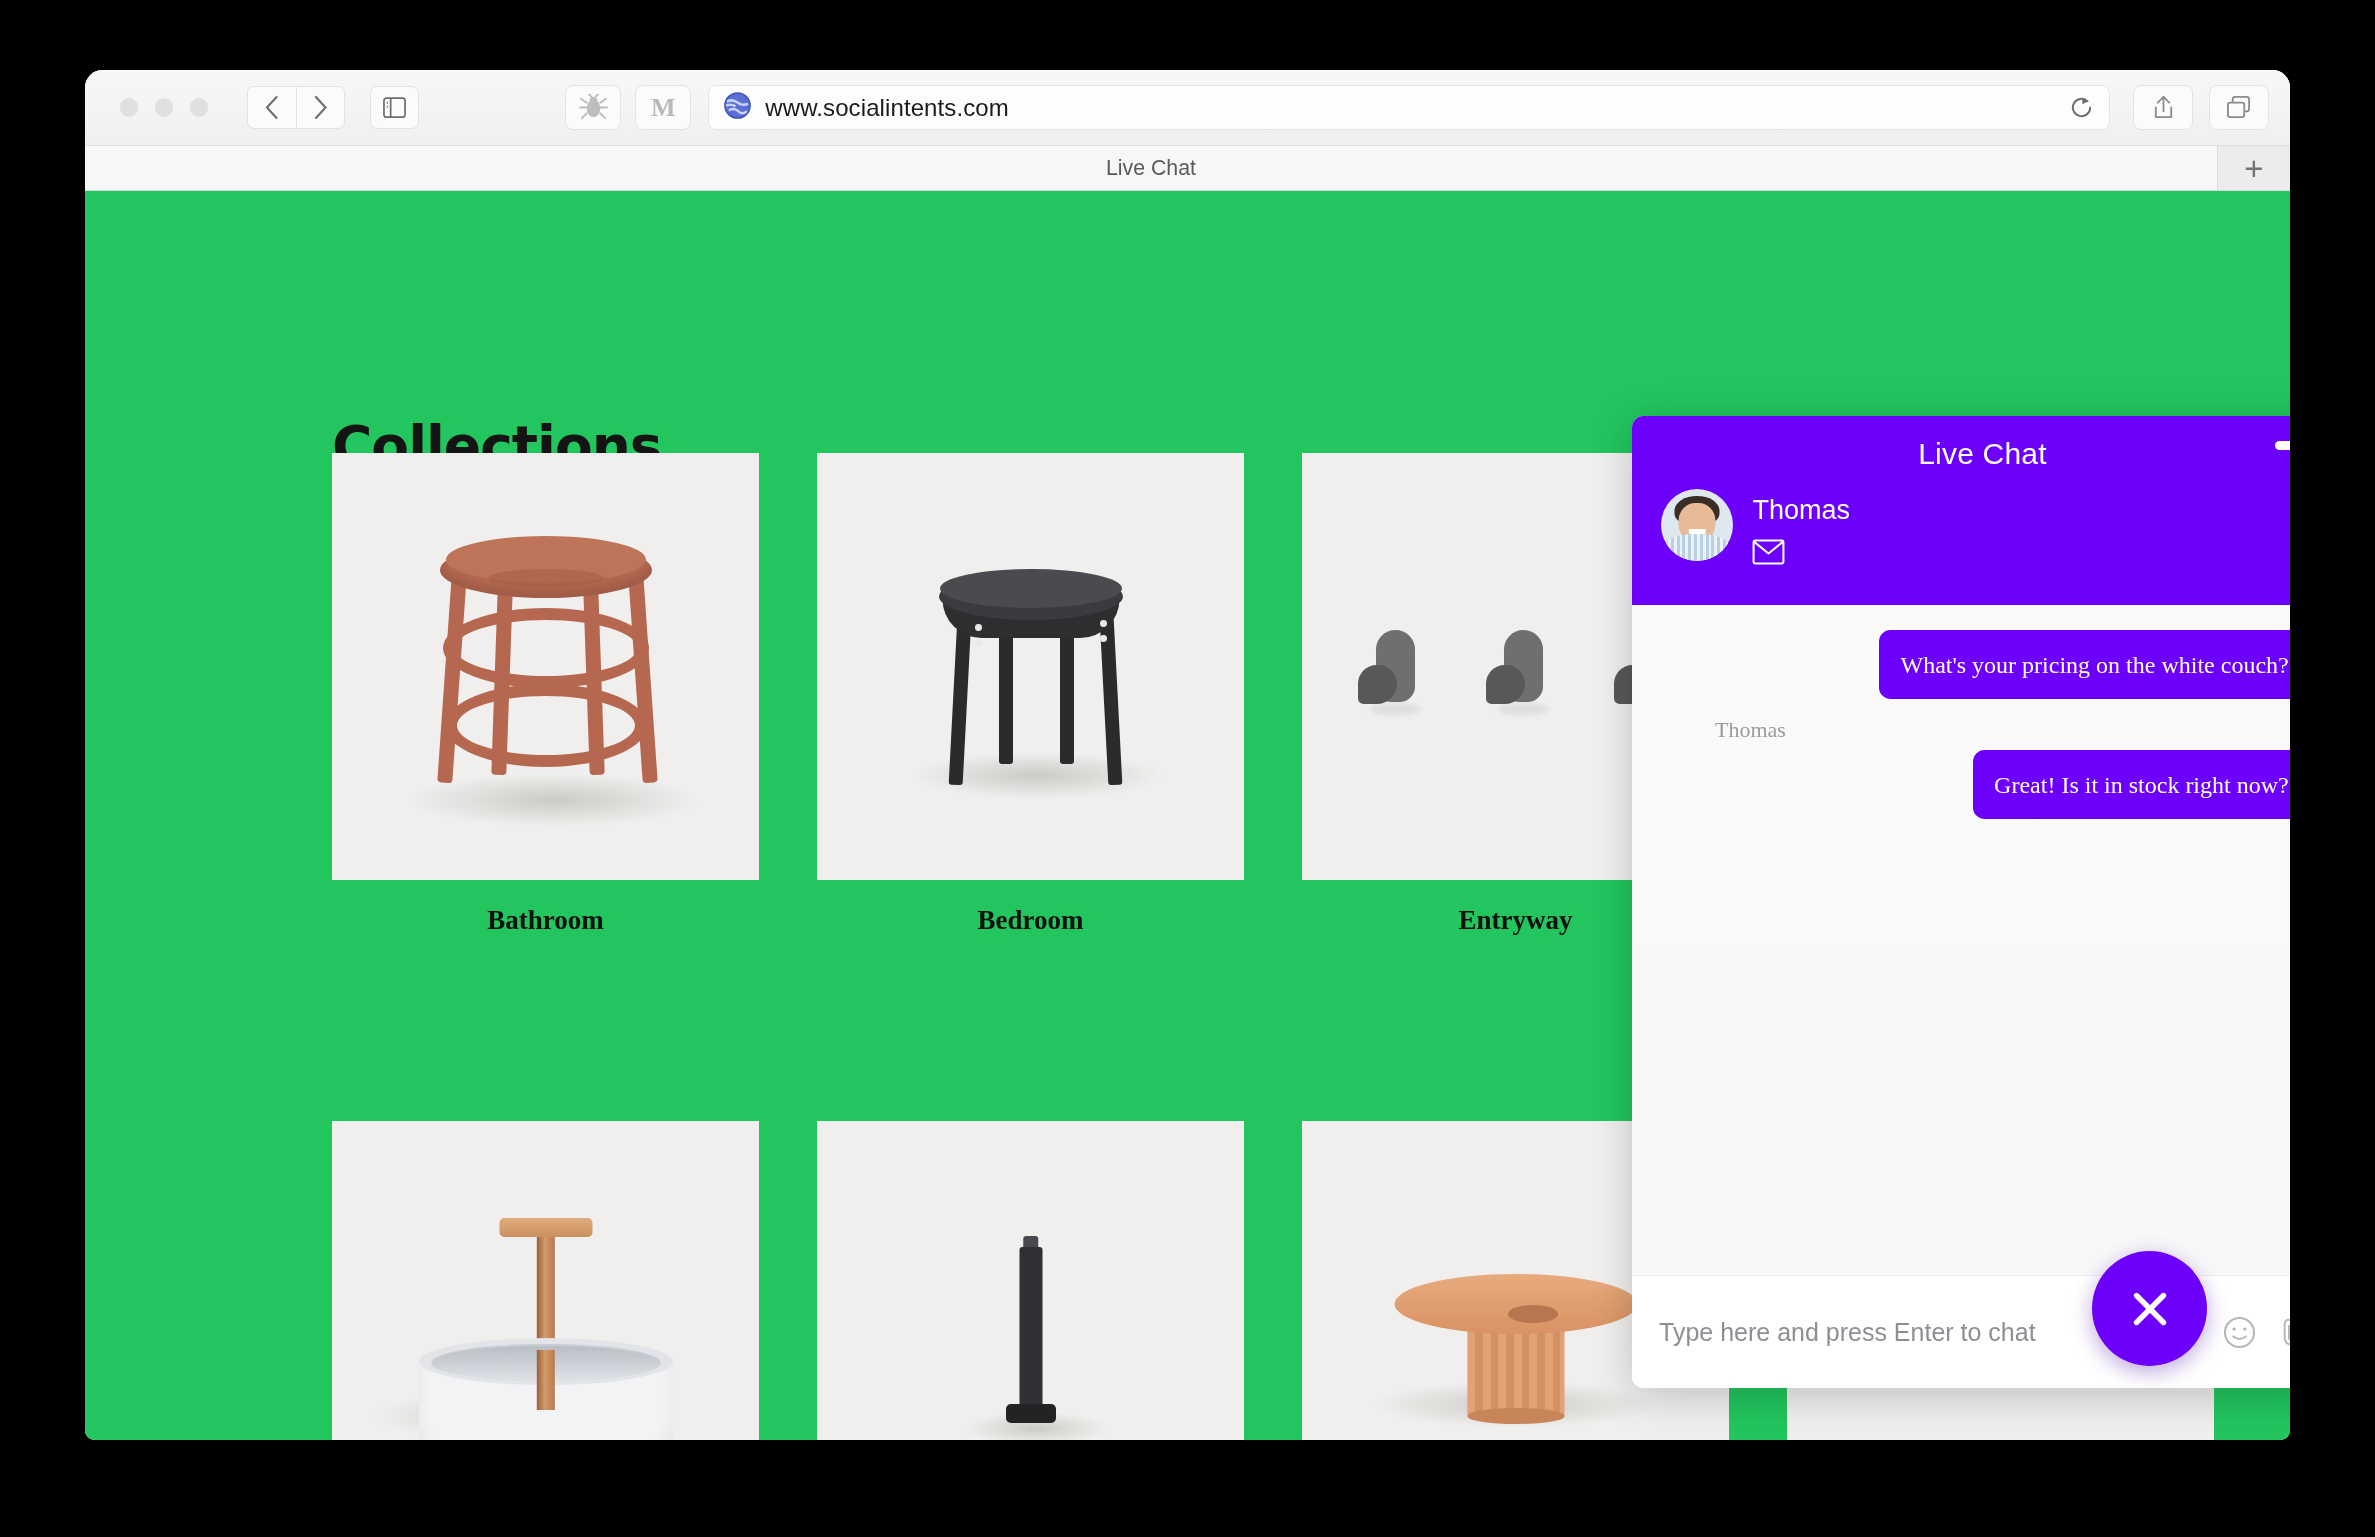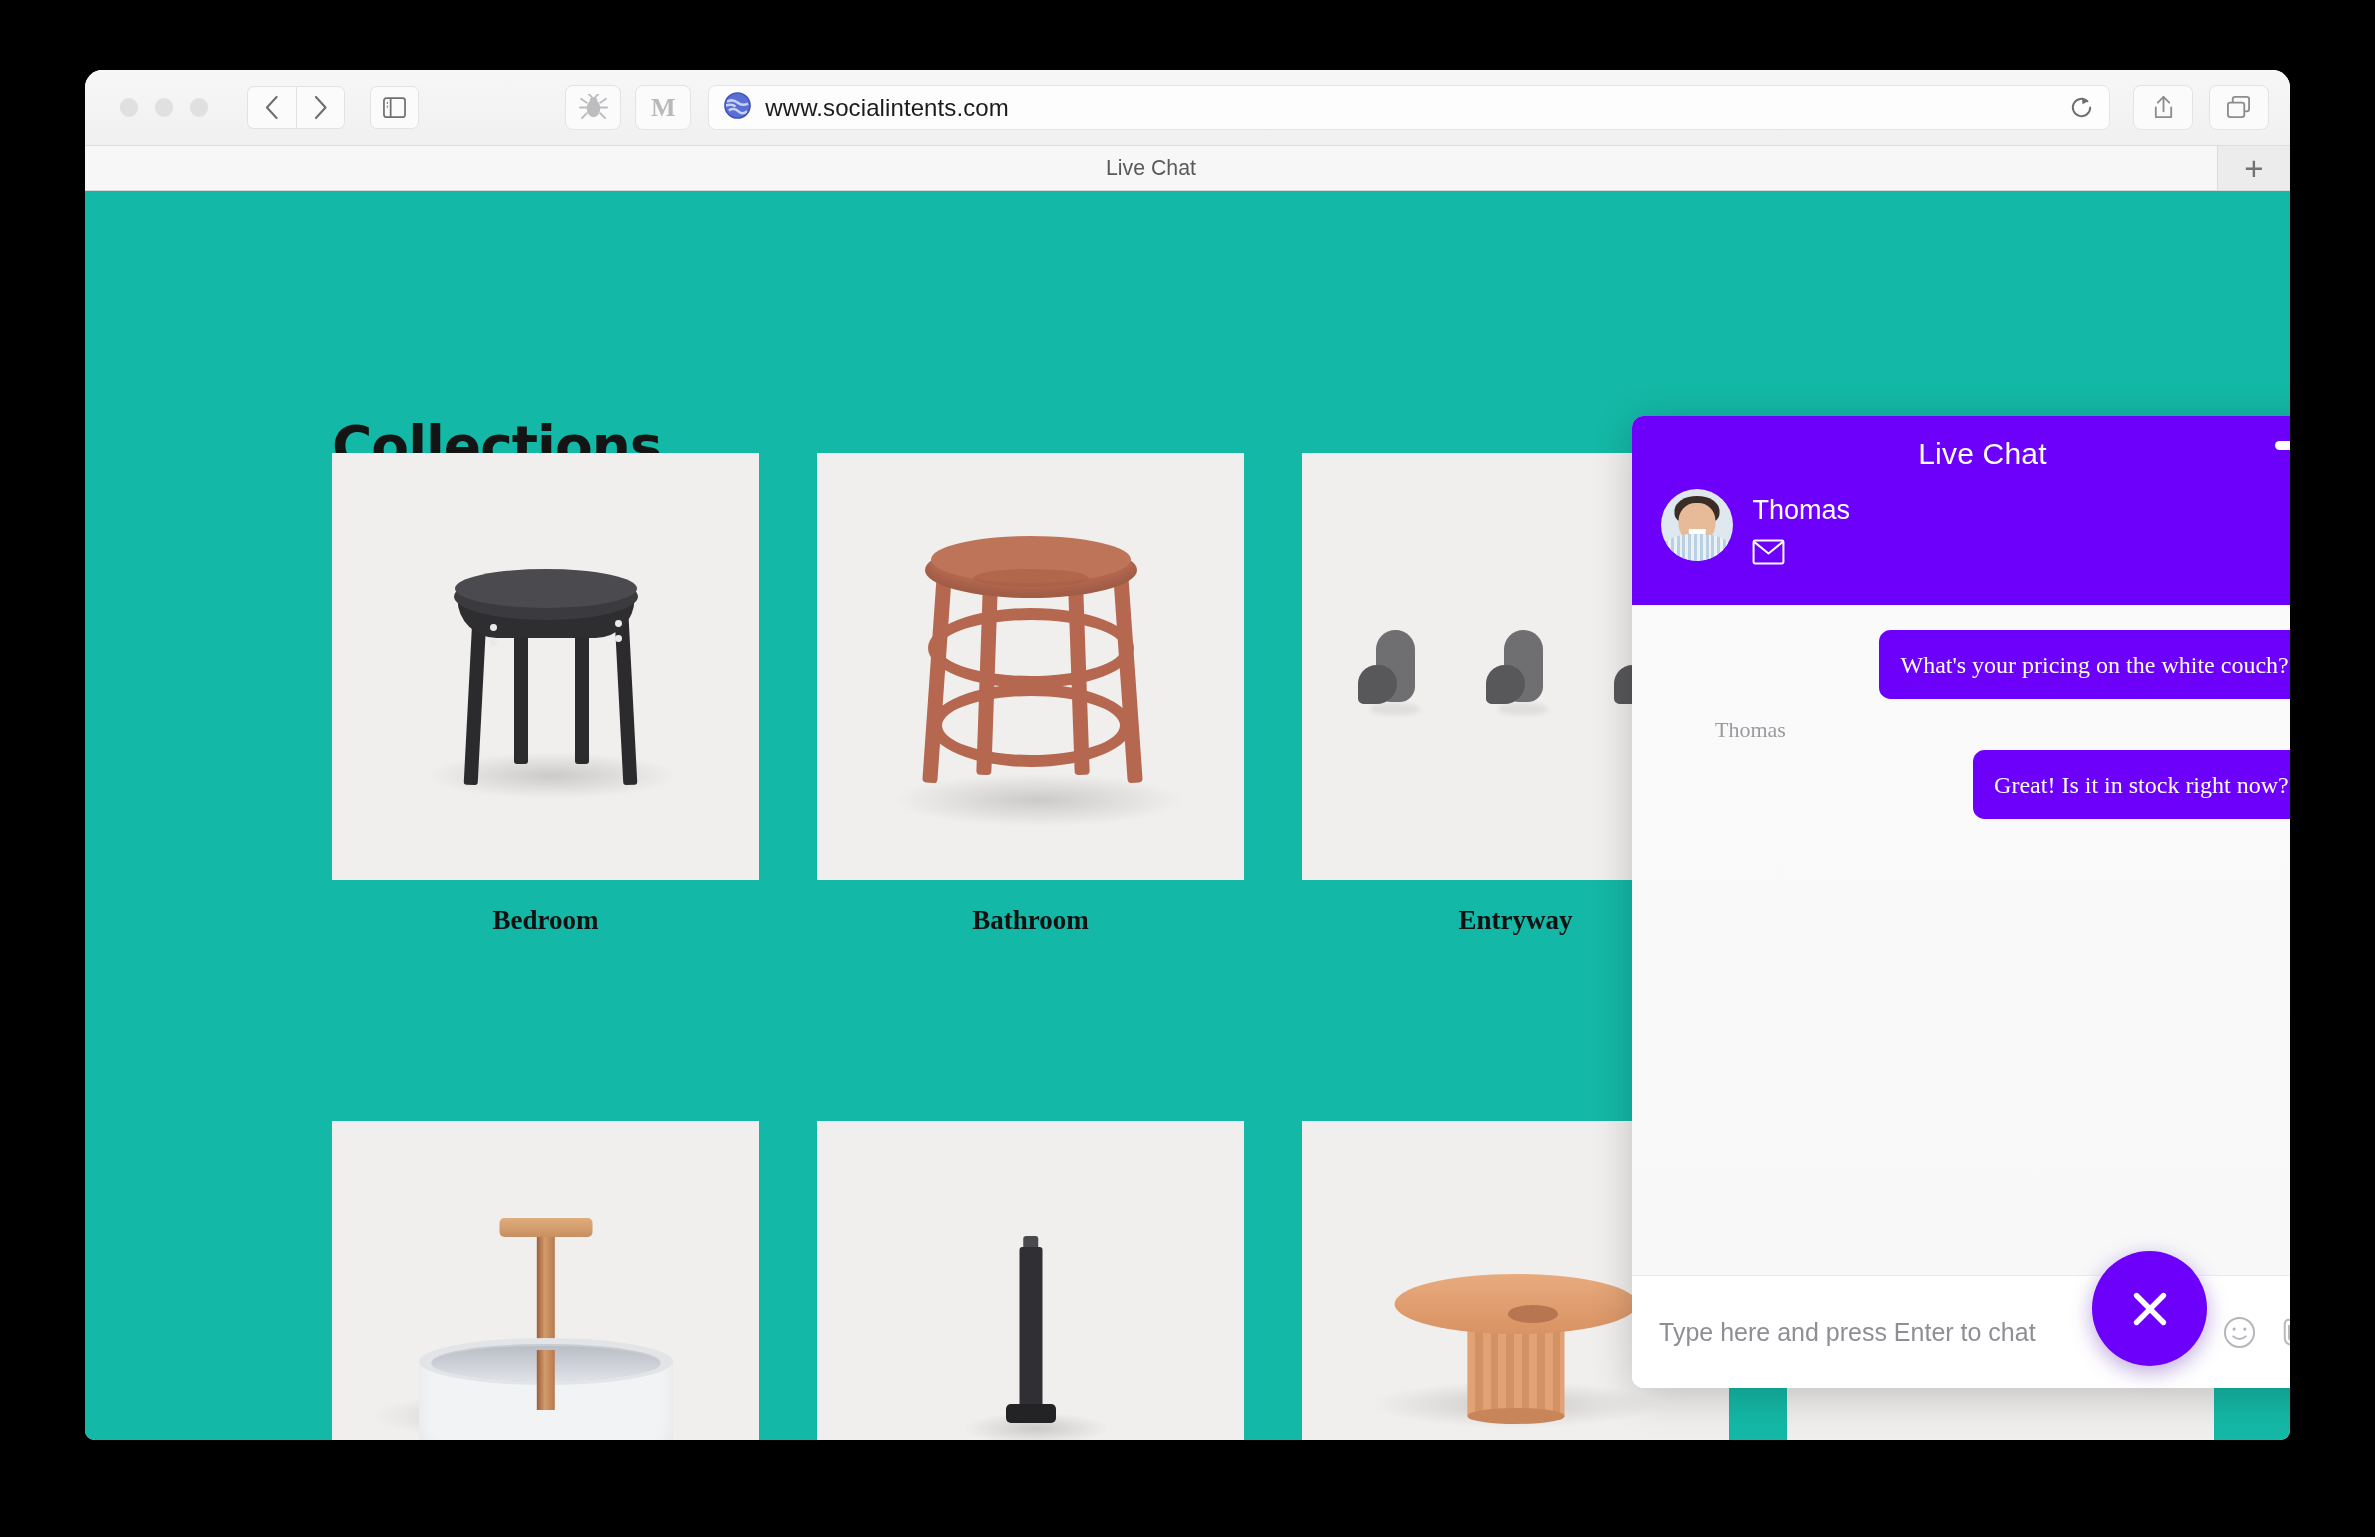--- a/index.html
+++ b/index.html
@@ -122,21 +122,21 @@
     color: #737375;
     font-size: 33px;
     font-weight: 300;
     line-height: 1;
   }
 
   
   #page {
     position: relative;
     height: calc(1370px - 76px - 45px);
-    background: #14b8a6;
+    background: #22c55e;
     overflow: hidden;
   }
   #page-title {
     position: absolute;
     left: 247px; top: 223px;
     font-family: "DejaVu Sans", sans-serif;
     font-weight: bold;
     font-size: 55px;
     letter-spacing: -1px;
     color: #141414;
@@ -395,53 +395,53 @@
 
     <div id="page">
 
       <h1 id="page-title">Collections</h1>
 
       <div id="row1">
 
         <div class="collection-card">
           <div class="thumb">
             <div class="art">
+              <div class="shadow-soft" style="left:76px; top:320px; width:291px; height:54px;"></div>
+              <div class="stool-ring" style="top:231px; width:202px; height:83px;"></div>
+              <div class="stool-ring" style="top:155px; width:206px; height:80px;"></div>
+              <div class="stool-leg" style="left:113px; top:107px; height:223px; transform:rotate(4deg);"></div>
+              <div class="stool-leg" style="left:163px; top:107px; height:215px; transform:rotate(2deg);"></div>
+              <div class="stool-leg" style="left:254px; top:107px; height:215px; transform:rotate(-2deg);"></div>
+              <div class="stool-leg" style="left:303px; top:107px; height:223px; transform:rotate(-4deg);"></div>
+              <div class="stool-seat" style="top:89px;"></div>
+              <div style="position:absolute; left:50%; transform:translateX(-50%); top:83px; width:200px; height:47px; border-radius:50%; background:#bd7458;"></div>
+              <div style="position:absolute; left:50%; transform:translateX(-50%); top:116px; width:115px; height:17.5px; border-radius:50%; background:#a55c44; opacity:.55;"></div>
+            </div>
+          </div>
+          <div class="thumb-label">Bathroom</div>
+        </div>
+
+        <div class="collection-card">
+          <div class="thumb">
+            <div class="art">
               <div class="shadow-soft" style="left:93px; top:299px; width:254px; height:47px;"></div>
               <div class="bt-leg" style="left:136px; top:165px; height:167px; transform:rotate(3deg);"></div>
               <div class="bt-leg" style="left:182px; top:167px; height:144px;"></div>
               <div class="bt-leg" style="left:243px; top:167px; height:144px;"></div>
               <div class="bt-leg" style="left:287px; top:165px; height:167px; transform:rotate(-3deg);"></div>
               <div class="bt-apron" style="top:146px;"></div>
               <div class="bt-top" style="top:120px;"></div>
               <div style="position:absolute; left:50%; transform:translateX(-50%); top:116px; width:182px; height:39px; border-radius:50%; background:#4a4a4f;"></div>
               <div style="position:absolute; left:158px; top:171px; width:6.8px; height:6.8px; border-radius:50%; background:#e9e9ec;"></div>
               <div style="position:absolute; left:158px; top:186px; width:6.8px; height:6.8px; border-radius:50%; background:#e9e9ec;"></div>
               <div style="position:absolute; left:283px; top:167px; width:6.8px; height:6.8px; border-radius:50%; background:#e9e9ec;"></div>
               <div style="position:absolute; left:283px; top:182px; width:6.8px; height:6.8px; border-radius:50%; background:#e9e9ec;"></div>
             </div>
           </div>
           <div class="thumb-label">Bedroom</div>
-        </div>
-
-        <div class="collection-card">
-          <div class="thumb">
-            <div class="art">
-              <div class="shadow-soft" style="left:76px; top:320px; width:291px; height:54px;"></div>
-              <div class="stool-ring" style="top:231px; width:202px; height:83px;"></div>
-              <div class="stool-ring" style="top:155px; width:206px; height:80px;"></div>
-              <div class="stool-leg" style="left:113px; top:107px; height:223px; transform:rotate(4deg);"></div>
-              <div class="stool-leg" style="left:163px; top:107px; height:215px; transform:rotate(2deg);"></div>
-              <div class="stool-leg" style="left:254px; top:107px; height:215px; transform:rotate(-2deg);"></div>
-              <div class="stool-leg" style="left:303px; top:107px; height:223px; transform:rotate(-4deg);"></div>
-              <div class="stool-seat" style="top:89px;"></div>
-              <div style="position:absolute; left:50%; transform:translateX(-50%); top:83px; width:200px; height:47px; border-radius:50%; background:#bd7458;"></div>
-              <div style="position:absolute; left:50%; transform:translateX(-50%); top:116px; width:115px; height:17.5px; border-radius:50%; background:#a55c44; opacity:.55;"></div>
-            </div>
-          </div>
-          <div class="thumb-label">Bathroom</div>
         </div>
 
         <div class="collection-card">
           <div class="thumb">
             <div class="art">
               <div class="hook-back" style="left:74px; top:177px;"></div>
               <div class="hook-front" style="left:56px; top:212px;"></div>
               <div class="hook-back" style="left:202px; top:177px;"></div>
               <div class="hook-front" style="left:184px; top:212px;"></div>
               <div class="hook-back" style="left:330px; top:177px;"></div>

